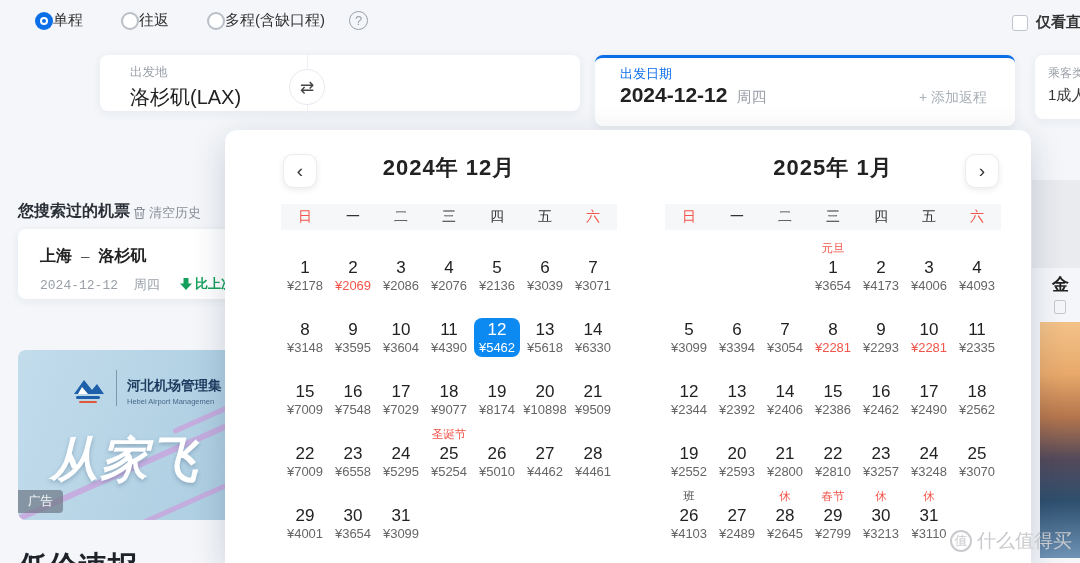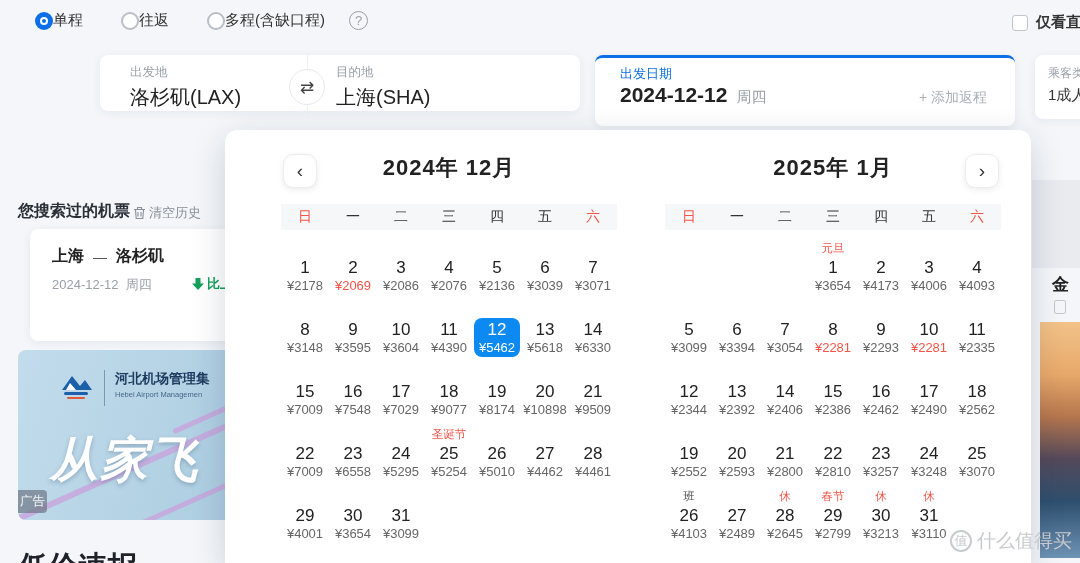--- a/index.html
+++ b/index.html
@@ -32,39 +32,39 @@
   .date-value { font-size:21px; font-weight:bold; color:#222; }
   .date-weekday { font-size:15px; color:#9aa0a8; }
   .add-return { position:absolute; right:28px; top:31px; font-size:14px; color:#aab0b8; cursor:pointer; white-space:nowrap; }
   .card-passenger { left:1035px; top:55px; width:70px; height:64px; border-radius:8px; }
   .pax-label { position:absolute; left:13px; top:10px; font-size:12px; color:#9aa0a8; white-space:nowrap; }
   .pax-value { position:absolute; left:13px; top:31px; font-size:15px; color:#333; white-space:nowrap; }
 
   
   .hist-title { position:absolute; left:18px; top:201px; font-size:16px; font-weight:bold; color:#2b2f36; }
   .hist-clear { position:absolute; left:133px; top:204px; display:flex; align-items:center; gap:3px; font-size:13px; color:#8a9099; cursor:pointer; }
-  .hist-card { left:30px; top:229px; width:250px; height:112px; }
+  .hist-card { left:18px; top:229px; width:250px; height:70px;font-family:Liberation Mono, monospace; }
   .hist-route { position:absolute; left:22px; top:17px; font-size:16px; font-weight:bold; color:#222; display:flex; gap:9px; align-items:center; }
   .hist-sep { font-weight:normal; color:#555; font-size:14px; }
   .hist-date { position:absolute; left:22px; top:47px; font-size:13px; color:#9aa0a8; }
   .hist-trend { position:absolute; left:162px; top:46px; display:flex; align-items:center; gap:3px; font-size:13px; color:#14a05a; font-weight:bold; white-space:nowrap; }
 
   
   .ad-banner { position:absolute; left:18px; top:350px; width:250px; height:170px; border-radius:8px; overflow:hidden; background:linear-gradient(110deg,#c2dcec 0%,#a9cbdf 100%); }
   .ad-streak { position:absolute; background:#c9a0dc; opacity:.75; border-radius:3px; }
   .s1 { width:300px; height:6px; left:-20px; top:108px; transform:rotate(-24deg); }
   .s2 { width:220px; height:5px; left:60px; top:150px; transform:rotate(-24deg); }
   .s3 { width:120px; height:5px; left:150px; top:55px; transform:rotate(-24deg); }
-  .ad-logo-row { position:absolute; left:40px; top:20px; display:flex; align-items:flex-start; gap:10px; }
+  .ad-logo-row { position:absolute; left:52px; top:20px; display:flex; align-items:flex-end; gap:10px; }
   .ad-logo { width:36px; height:32px; }
   .ad-logo-div { width:1px; height:36px; background:#7e97ac; }
   .ad-brand { font-size:13.5px; font-weight:bold; color:#1d3a5f; white-space:nowrap; }
   .ad-brand-en { font-size:7.5px; color:#47688a; white-space:nowrap; margin-top:2px; }
   .ad-slogan { position:absolute; left:32px; top:78px; font-size:48px; font-weight:bold; font-style:italic; color:#fff; white-space:nowrap; text-shadow:0 2px 4px rgba(60,90,120,.35); letter-spacing:2px; }
-  .ad-badge { position:absolute; left:0; top:140px; background:rgba(110,120,132,.7); color:#f2f4f6; font-size:12.5px; padding:3px 2px; border-radius:0 4px 4px 0; }
+  .ad-badge { position:absolute; left:0; top:140px; background:rgba(110,120,132,.7); color:#f2f4f6; font-size:12.5px; padding:3px 10px; border-radius:0 4px 4px 0; }
 
   .bottom-heading { position:absolute; left:18px; top:547px; font-size:30px; font-weight:bold; color:#1f2329; }
 
   
   .right-strip { position:absolute; left:1032px; top:130px; width:48px; height:433px; }
   .rs-block { position:absolute; left:0; top:50px; width:48px; height:88px; background:#e9ebef; }
   .rs-gold { position:absolute; left:20px; top:143px; font-size:17px; font-weight:bold; color:#222; }
   .rs-ghost { position:absolute; left:22px; top:170px; width:12px; height:14px; border:1.5px solid #c4c8cd; border-radius:2px; }
   .rs-img { position:absolute; left:8px; top:192px; width:40px; height:236px; background:linear-gradient(#f2c289 0%,#e8a96b 22%,#b5764d 40%,#54495a 58%,#2e4f6e 76%,#6e93b5 100%); }
 
@@ -117,24 +117,20 @@
   <span>仅看直</span>
 </div>
 
 <div class="card card-route">
   <div class="fld-from">
     <div class="field-label">出发地</div>
     <div class="field-value">洛杉矶(LAX)</div>
   </div>
   <div class="route-divider"></div>
   <div class="swap-btn">⇄</div>
-  <div class="fld-to">
-    <div class="field-label">目的地</div>
-    <div class="field-value">上海(SHA)</div>
-  </div>
 </div>
 
 <div class="card card-date">
   <div class="date-label">出发日期</div>
   <div class="date-value-row">
     <span class="date-value">2024-12-12</span>
     <span class="date-weekday">周四</span>
   </div>
   <div class="add-return">+ 添加返程</div>
 </div>

